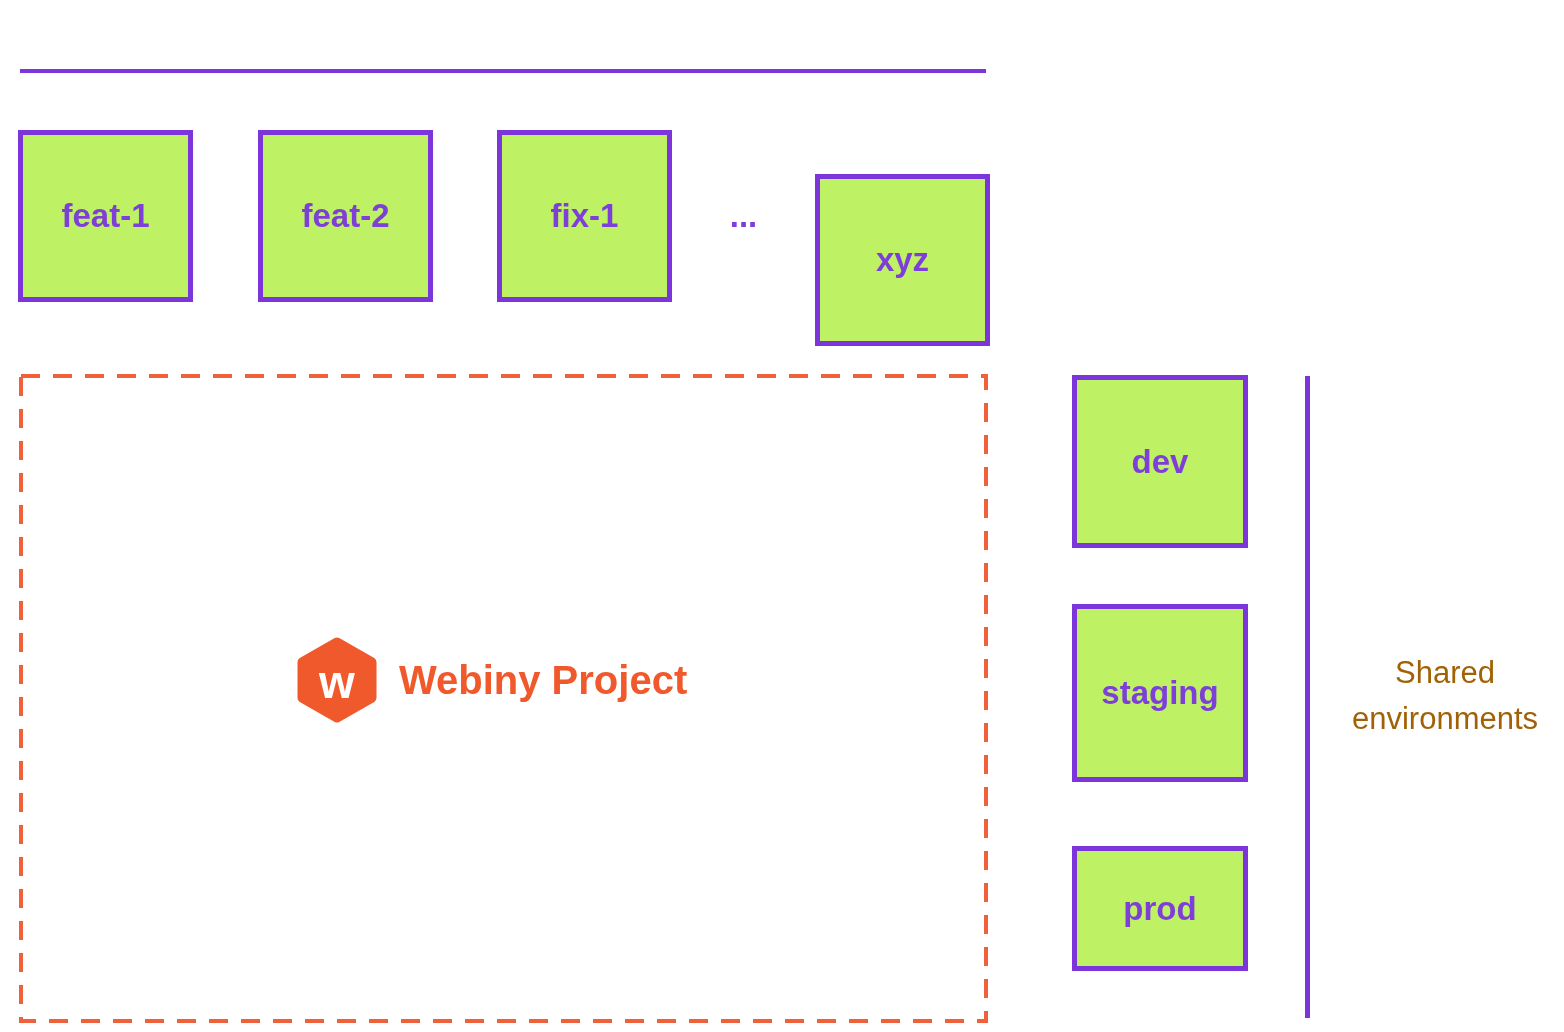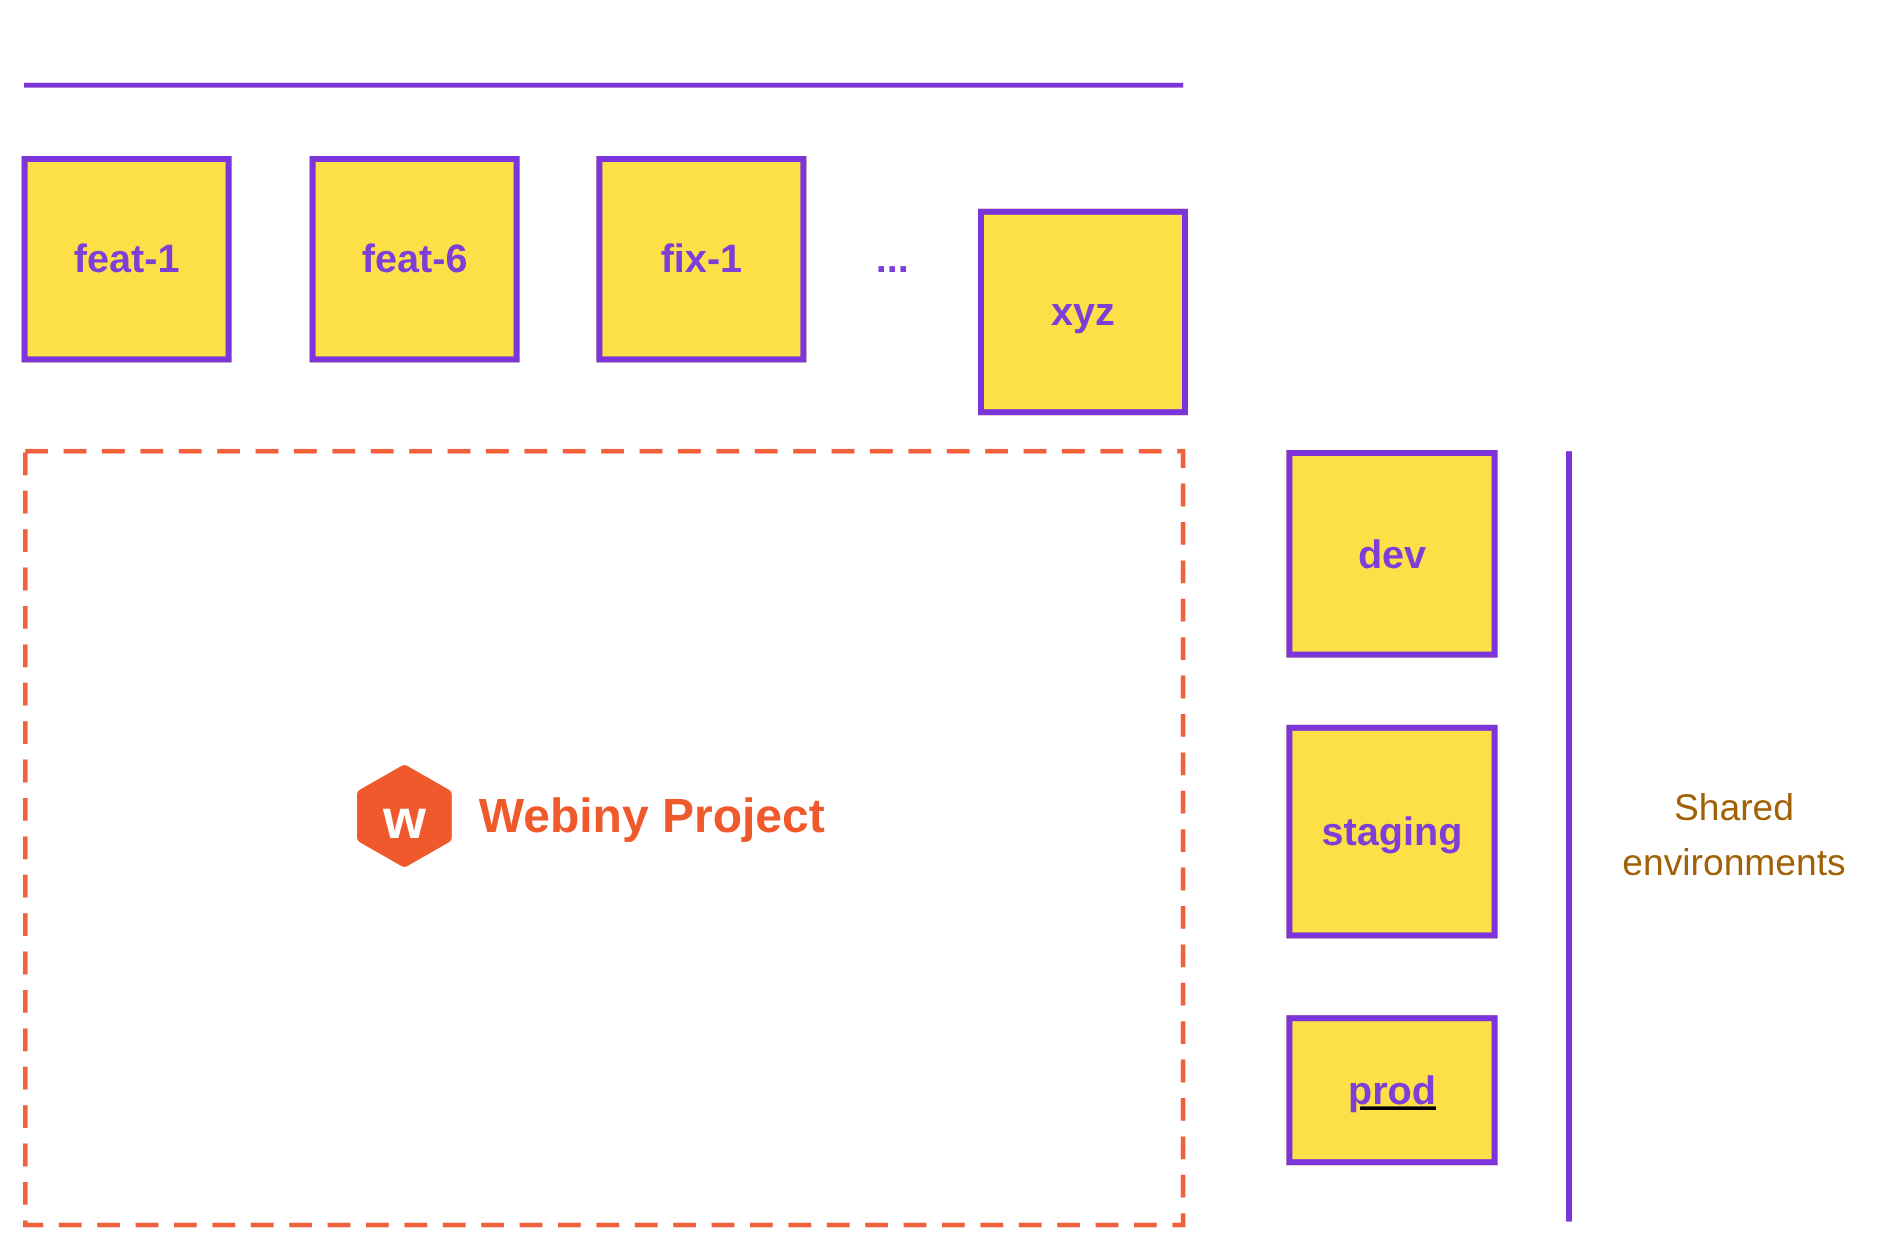--- a/index.html
+++ b/index.html
@@ -31,21 +31,21 @@
     left: 20px;
     top: 69px;
     width: 966px;
     height: 4px;
     background: #7c35da;
   }
 
   .env-box {
     box-sizing: border-box;
     border: 5px solid #7c35da;
-    background: #fde047;
+    background: #bef264;
     display: flex;
     align-items: center;
     justify-content: center;
   }
   .env-box .label {
     font-size: 33px;
     font-weight: 700;
     color: #7e3fd9;
   }
 
@@ -88,21 +88,21 @@
     font-size: 40px;
     font-weight: 700;
     color: #f0592b;
     white-space: nowrap;
   }
 
   
   .shared-box { left: 1072px; width: 176px; }
   .shared-1 { top: 375px; height: 173px; }
   .shared-2 { top: 604px; height: 178px; }
-  .shared-3 { top: 846px; height: 125px; text-decoration: underline; }
+  .shared-3 { top: 846px; height: 125px; }
 
   .shared-rule {
     left: 1305px;
     top: 376px;
     width: 5px;
     height: 642px;
     background: #7c35da;
   }
   .shared-label {
     left: 1330px;
@@ -119,21 +119,21 @@
 <body>
 
 <div id="stage">
 
   <div class="abs isolated-rule"></div>
 
   <div class="abs env-box iso-box iso-1">
     <span class="label">feat-1</span>
   </div>
   <div class="abs env-box iso-box iso-2">
-    <span class="label">feat-6</span>
+    <span class="label">feat-2</span>
   </div>
   <div class="abs env-box iso-box iso-3">
     <span class="label">fix-1</span>
   </div>
   <div class="abs ellipsis-wrap">...</div>
   <div class="abs env-box iso-box iso-4">
     <span class="label">xyz</span>
   </div>
 
   <div class="abs project-frame">

